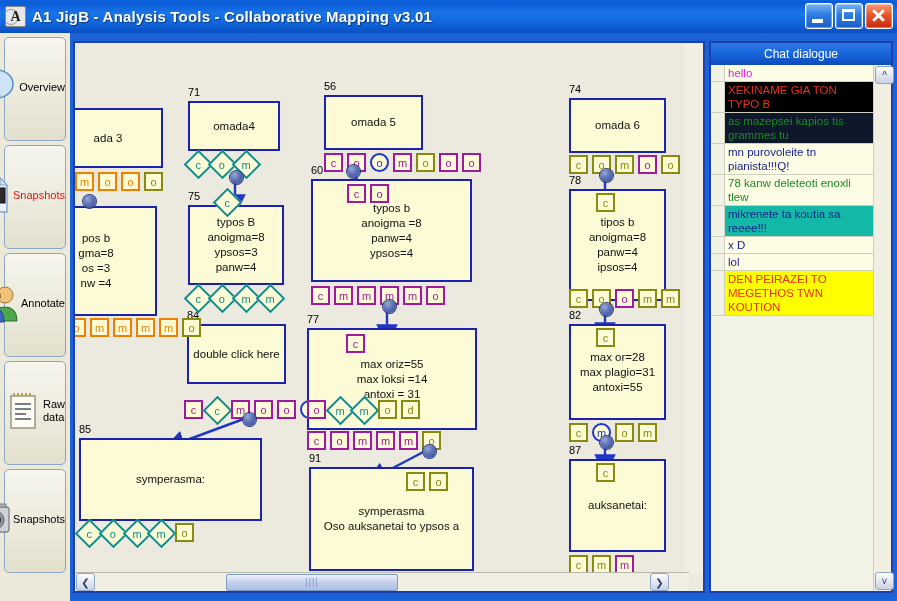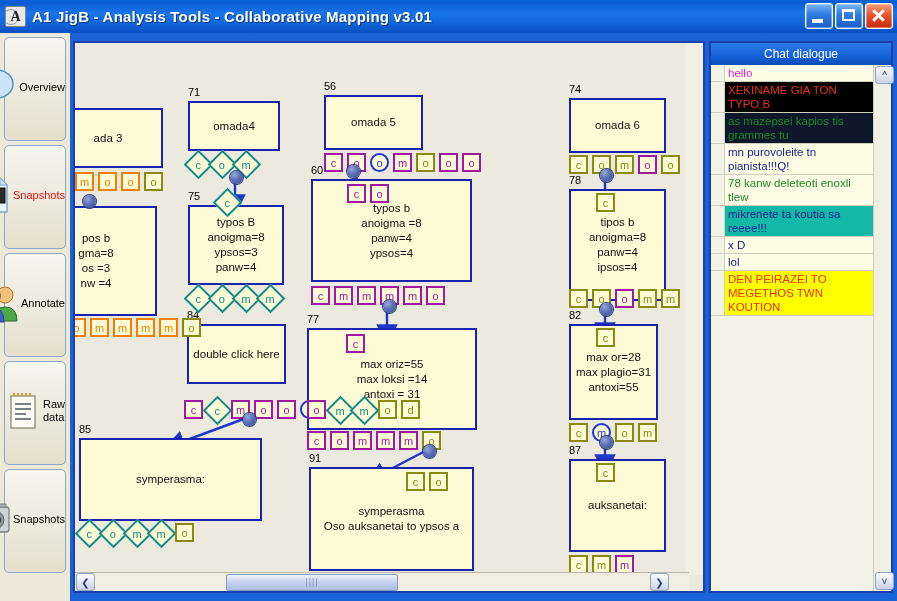--- a/index.html
+++ b/index.html
@@ -282,21 +282,21 @@
           <div class="node" style="left: 234px; top: 424px; width: 165px; height: 104px;">symperasma
 Oso auksanetai to ypsos a</div>
           <div class="nodeid" style="left: 494px; top: 40px;">74</div>
           <div class="node" style="left: 494px; top: 55px; width: 97px; height: 55px;">omada  6</div>
           <div class="nodeid" style="left: 494px; top: 131px;">78</div>
           <div class="node" style="left: 494px; top: 146px; width: 97px; height: 112px;">tipos b
 anoigma=8
 panw=4
 ipsos=4</div>
           <div class="nodeid" style="left: 494px; top: 266px;">82</div>
-          <div class="node" style="left: 494px; top: 281px; width: 89px; height: 96px;">max or=28
+          <div class="node" style="left: 494px; top: 281px; width: 97px; height: 96px;">max or=28
 max plagio=31
 antoxi=55</div>
           <div class="nodeid" style="left: 494px; top: 401px;">87</div>
           <div class="node" style="left: 494px; top: 416px; width: 97px; height: 93px;">auksanetai:</div>
           <div class="mk sq orange" style="left: 0px; top: 129px;">m</div>
           <div class="mk sq orange" style="left: 23px; top: 129px;">o</div>
           <div class="mk sq orange" style="left: 46px; top: 129px;">o</div>
           <div class="mk sq olive" style="left: 69px; top: 129px;">o</div>
           <div class="mk sq orange" style="left: -8px; top: 275px;">o</div>
           <div class="mk sq orange" style="left: 15px; top: 275px;">m</div>

